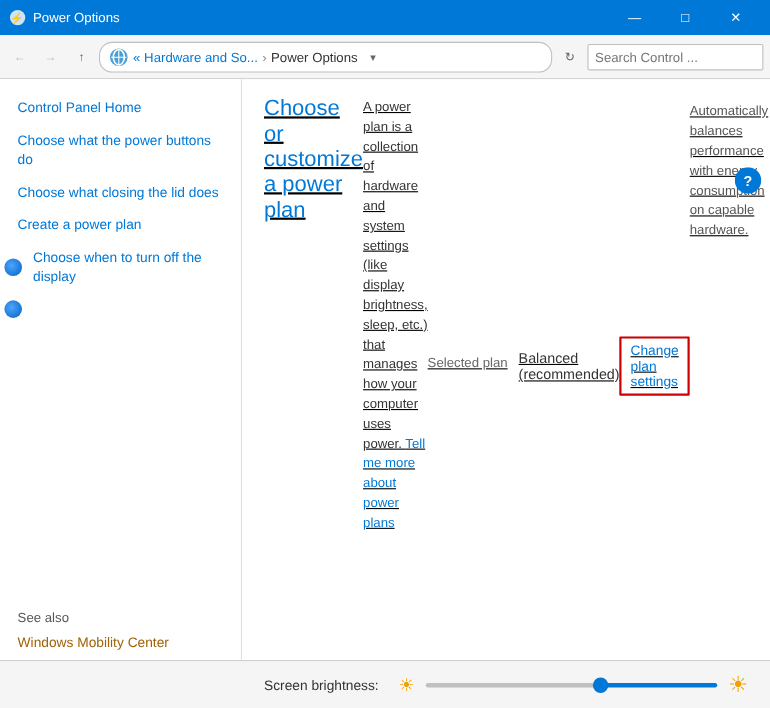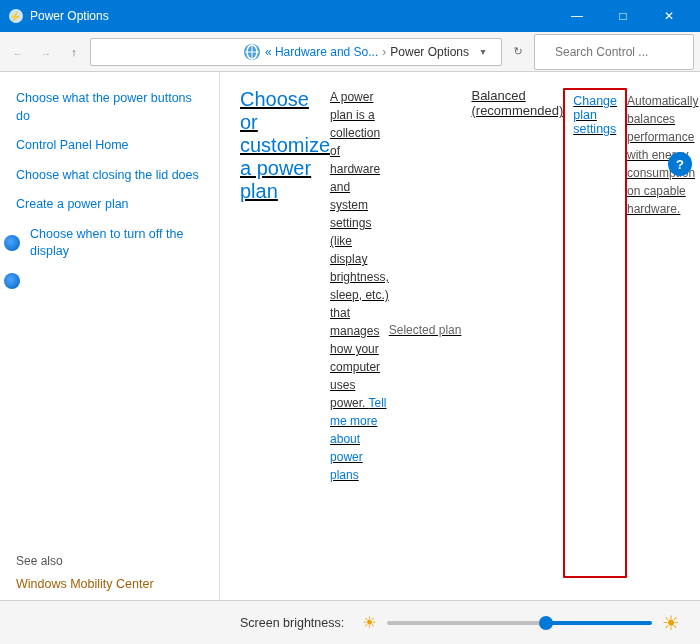--- a/index.html
+++ b/index.html
@@ -60,49 +60,48 @@
     }
     .nav-btn.disabled { color: #bbb; cursor: default; }
     .address-path {
       flex: 1;
       background: white;
       border: 1px solid #c0c0c0;
       height: 28px;
       display: flex;
       align-items: center;
       padding: 0 8px;
-      border-radius: 2px;
+      border-radius: 12px;
       font-size: 12px;
       color: #333;
       gap: 4px;
-      justify-content: flex-end;
     }
     .address-path .sep { color: #888; }
     .address-path .path-link { color: #0078d7; cursor: pointer; }
     .address-path .path-current { color: #333; }
     .address-dropdown {
       width: 20px; height: 28px;
       display: flex; align-items: center; justify-content: center;
       color: #666; cursor: pointer; font-size: 10px;
     }
     .refresh-btn {
       width: 24px; height: 24px;
       display: flex; align-items: center; justify-content: center;
       color: #666; cursor: pointer; font-size: 11px;
       border-radius: 3px;
     }
     .search-box {
       width: 160px;
-      height: 36px;
+      height: 24px;
       border: 1px solid #c0c0c0;
       border-radius: 2px;
       display: flex;
       align-items: center;
       background: white;
-      padding: 0 20px;
+      padding: 0 6px;
       gap: 4px;
     }
     .search-box input {
       border: none; outline: none; flex: 1; font-size: 12px; color: #888; background: transparent;
     }
 
     
     .main-container {
       display: flex;
       height: calc(644px - 32px - 40px);
@@ -180,20 +179,21 @@
       white-space: nowrap;
     }
     .selected-plan-line {
       flex: 1;
       height: 1px;
       background: #c0c0c0;
     }
 
     .plan-row {
       display: flex;
+      align-items: center;
       margin-bottom: 6px;
     }
     .plan-name {
       font-size: 13px;
       color: #333;
       flex: 1;
     }
     .change-plan-btn {
       color: #0078d7;
       cursor: pointer;
@@ -321,22 +321,22 @@
 
   <div class="search-box">
     <input type="text" placeholder="Search Control ..." style="">
 
   </div>
 </div>
 
 <div class="main-container" style="position:relative;">
 
   <div class="sidebar">
+    <div class="sidebar-nav-item">Control Panel Home</div>
     <div class="sidebar-nav-item">Choose what the power buttons do</div>
-    <div class="sidebar-nav-item">Control Panel Home</div>
     <div class="sidebar-nav-item">Choose what closing the lid does</div>
     <div class="sidebar-nav-item">Create a power plan</div>
 
     <div class="sidebar-icon-row" style="padding: 6px 0;">
       <div class="sidebar-globe"></div>
       <div class="sidebar-nav-item" style="padding: 0 4px;">Choose when to turn off the display</div>
     </div>
 
     <div class="sidebar-icon-row" style="padding: 6px 0;">
       <div class="sidebar-globe"></div>

